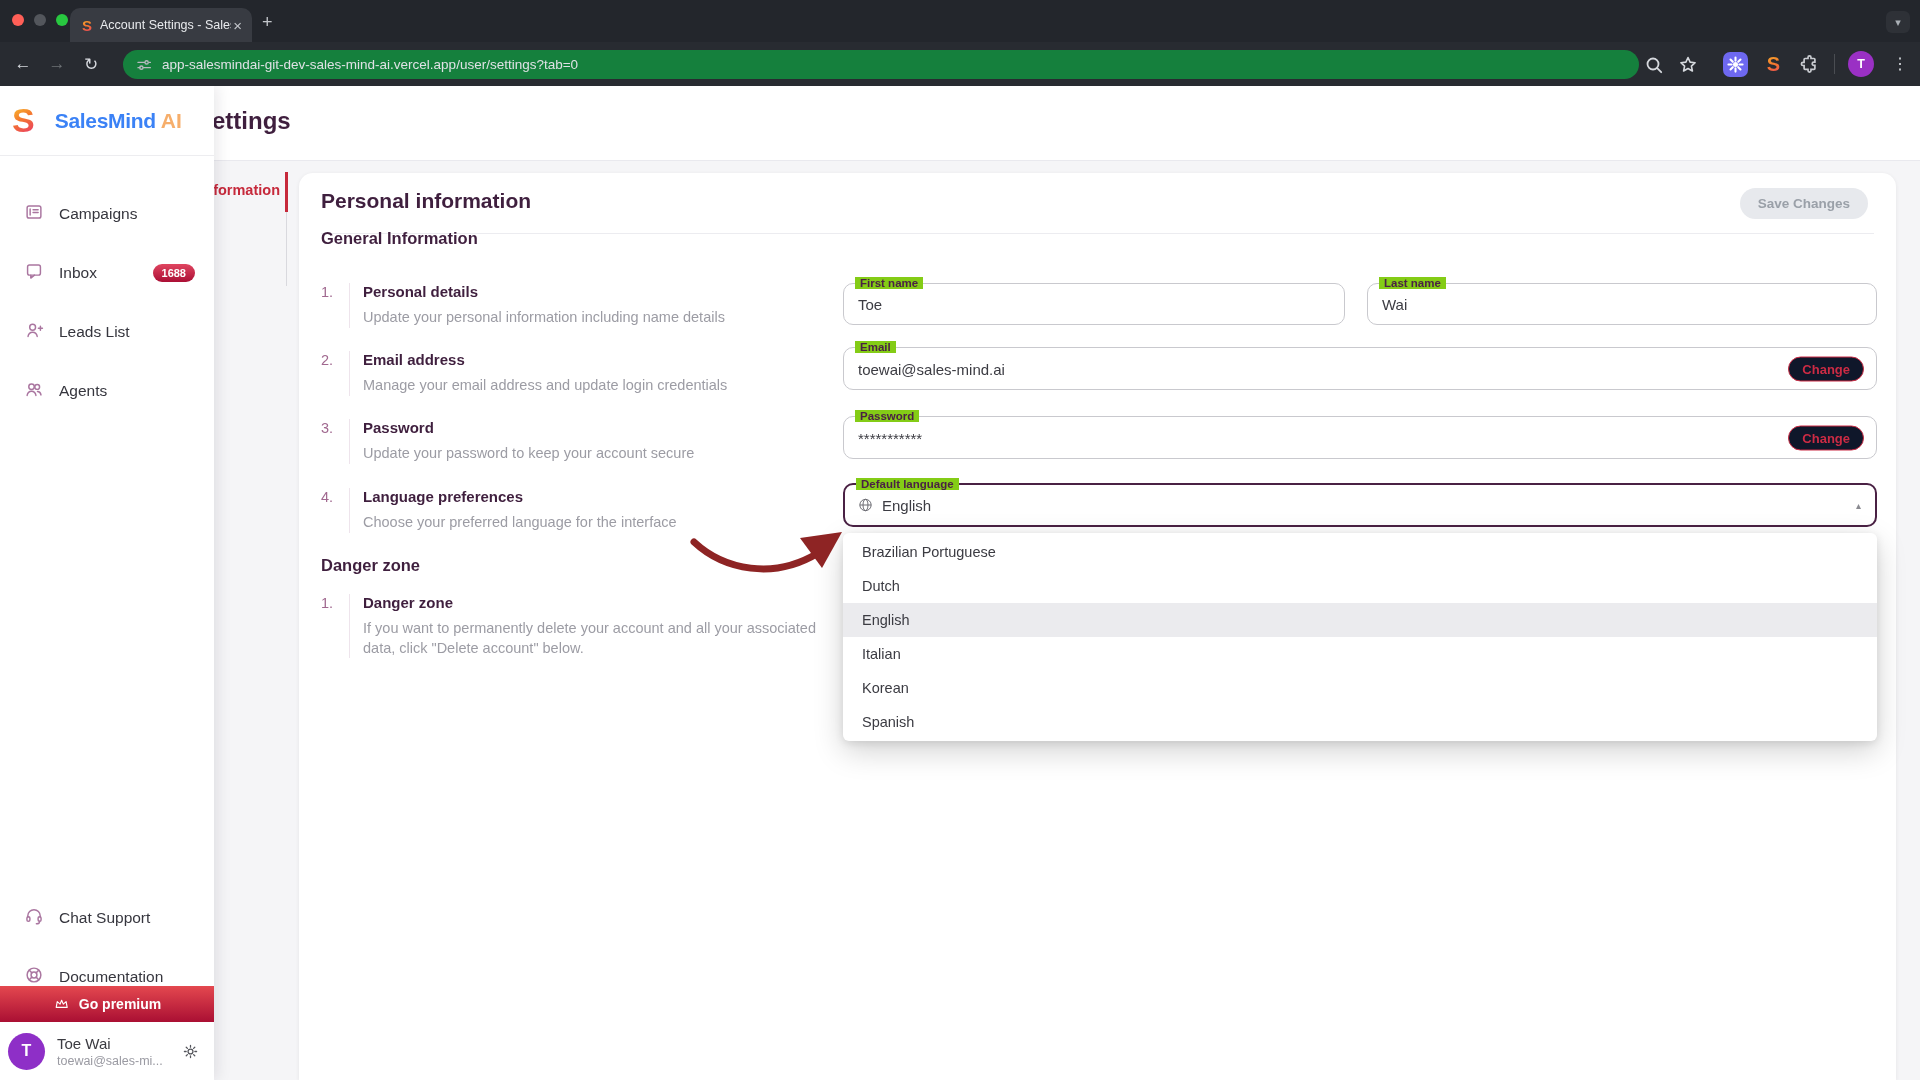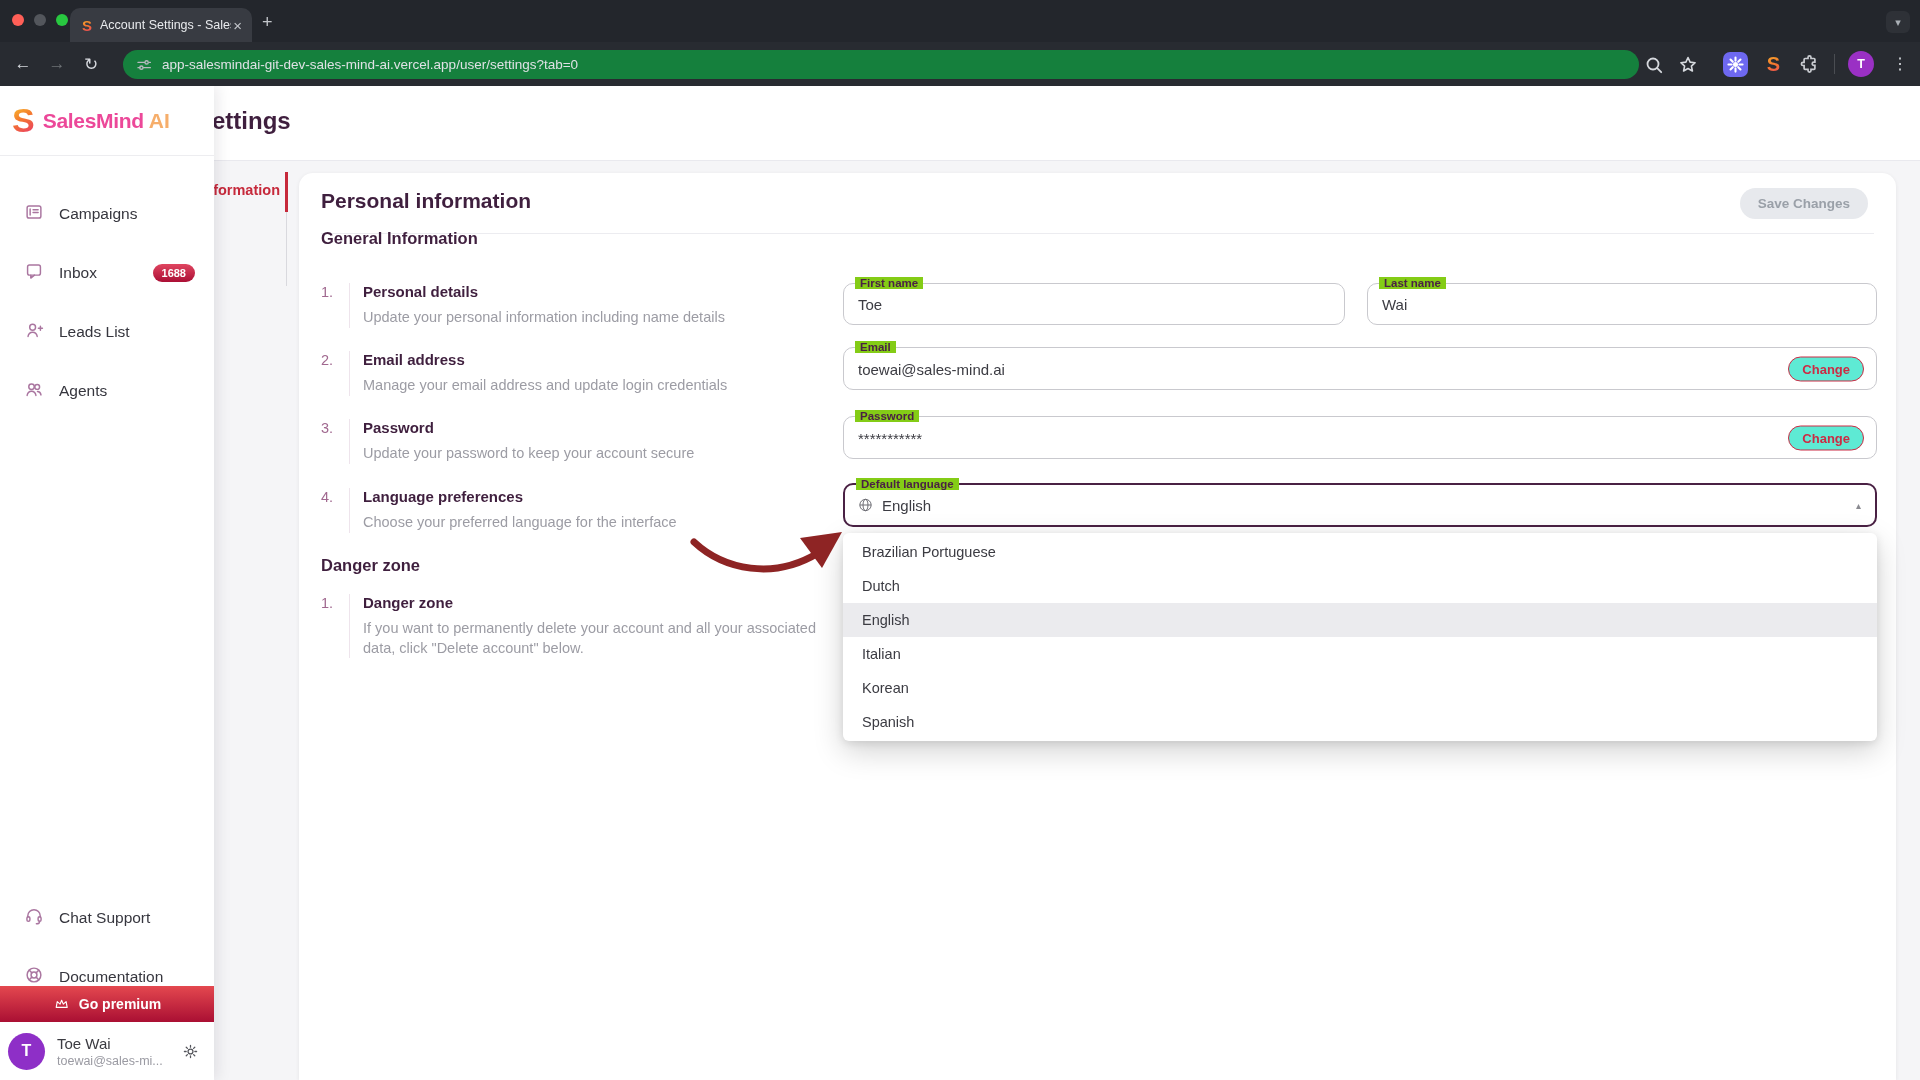--- a/index.html
+++ b/index.html
@@ -48,39 +48,39 @@
   .row { position:absolute; left:22px; display:flex; }
   .row-num { width:26px; font-size:14.5px; color:#a0688f; padding-top:1px; }
   .row-bar { width:1px; background:#eee4ec; margin:0 13px 0 2px; }
   .row-title { font-size:15px; font-weight:bold; color:#3f1f3e; }
   .row-desc { margin-top:8px; font-size:14.5px; color:#9c9ca4; line-height:1.35; max-width:480px; }
 
   
   .field { position:absolute; border:1px solid #c9c9ce; border-radius:10px; background:#fff; }
   .field-label { position:absolute; top:-7px; left:11px; background:#84cc16; padding:0 5px; font-size:11.5px; font-weight:bold; color:#4a2144; line-height:12px; }
   .field-value { position:absolute; left:14px; top:50%; transform:translateY(-50%); font-size:15px; color:#3c3c43; white-space:nowrap; }
-  .change-btn { position:absolute; right:12px; top:50%; transform:translateY(-50%); border:1.5px solid #cc2b44; color:#cc2b44; background:#5eead4; border-radius:15px; padding:4px 13px; font-size:13px; font-weight:bold; font-family:inherit; }
+  .change-btn { position:absolute; right:12px; top:50%; transform:translateY(-50%); border:1.5px solid #cc2b44; color:#cc2b44; background:#0f172a; border-radius:15px; padding:4px 13px; font-size:13px; font-weight:bold; font-family:inherit; }
   .field.focused { border:2px solid #4a2144; }
   .lang-value { left:37px; }
   .globe-ic { position:absolute; left:12px; top:50%; transform:translateY(-50%); width:17px; height:17px; }
   .select-caret { position:absolute; right:14px; top:50%; transform:translateY(-50%); font-size:10px; color:#8a8a90; }
 
   
   .dropdown { position:absolute; left:544px; top:360px; width:1034px; background:#fff; border-radius:6px; box-shadow:0 10px 30px rgba(0,0,0,.18), 0 2px 8px rgba(0,0,0,.10); padding:2px 0; z-index:6; }
   .option { height:34px; line-height:34px; padding-left:19px; font-size:14.5px; color:#3b3b42; }
   .option.selected { background:#ebebee; }
 
   
   .arrow-svg { position:absolute; left:688px; top:526px; z-index:7; }
 
   
   .sidebar { position:absolute; left:0; top:86px; width:214px; height:994px; background:#fff; box-shadow:3px 0 14px rgba(30,20,40,.10); z-index:10; display:flex; flex-direction:column; overflow:hidden; }
   .brand-row { height:70px; display:flex; align-items:center; padding-left:12px; white-space:nowrap; border-bottom:1px solid #ededf0; }
   .brand-mark { font-size:34px; font-weight:bold; background:linear-gradient(150deg,#f9c22b 10%,#f4772e 45%,#e8336d 90%); -webkit-background-clip:text; background-clip:text; color:transparent; }
-  .brand-name { margin-left:8px; font-size:21px; font-weight:bold; color:#ec4899; letter-spacing:-.3px; }
+  .brand-name { margin-left:20px; font-size:21px; font-weight:bold; color:#3b82f6; letter-spacing:-.3px; }
   .brand-ai { margin-left:5px; font-size:21px; font-weight:bold; color:#f6ae6b; }
   .nav { padding-top:8px; }
   .nav-item { position:relative; height:59px; display:flex; align-items:flex-end; padding-left:23px; }
   .nav-item svg { width:22px; height:22px; }
   .nav-label { margin-left:14px; font-size:15.5px; color:#36363e; }
   .nav-badge { position:absolute; right:19px; background:linear-gradient(180deg,#e04560,#ab0f35); color:#fff; font-size:11px; font-weight:bold; padding:3px 9px; border-radius:10px; }
   .spacer { flex:1; }
   .premium-btn { height:36px; width:100%; border:none; background:linear-gradient(180deg,#e4484f,#aa0f33); color:#fff; font-size:14px; font-weight:bold; font-family:inherit; display:flex; align-items:center; justify-content:center; gap:9px; }
   .user-row { height:58px; display:flex; align-items:center; padding:0 14px 0 8px; }
   .user-avatar { width:37px; height:37px; border-radius:50%; background:#8e2fc7; color:#fff; font-size:16px; font-weight:bold; display:flex; align-items:center; justify-content:center; }

